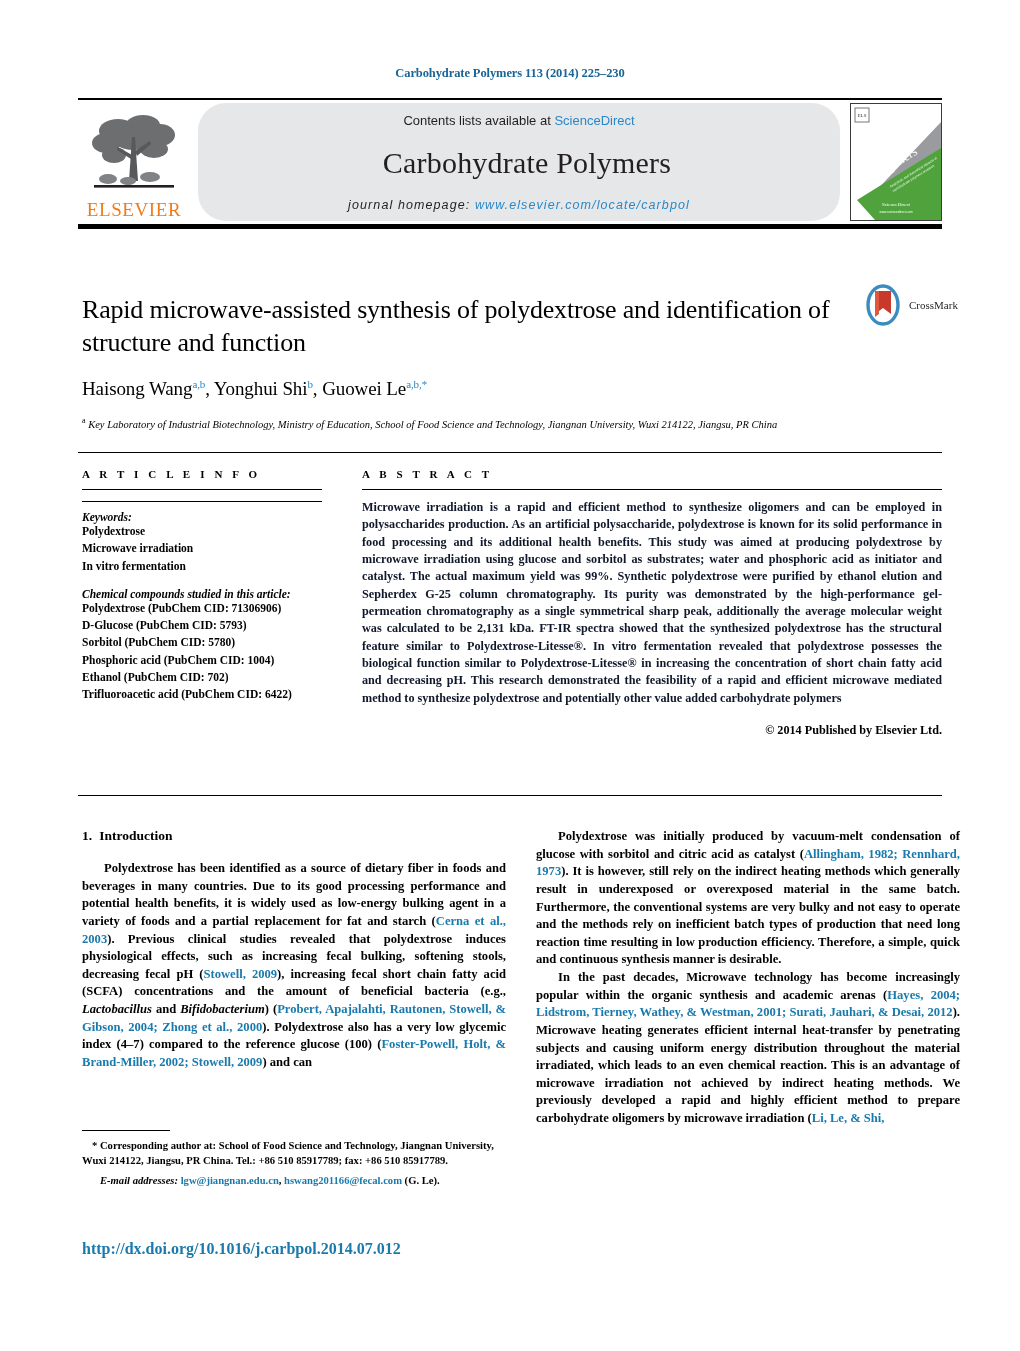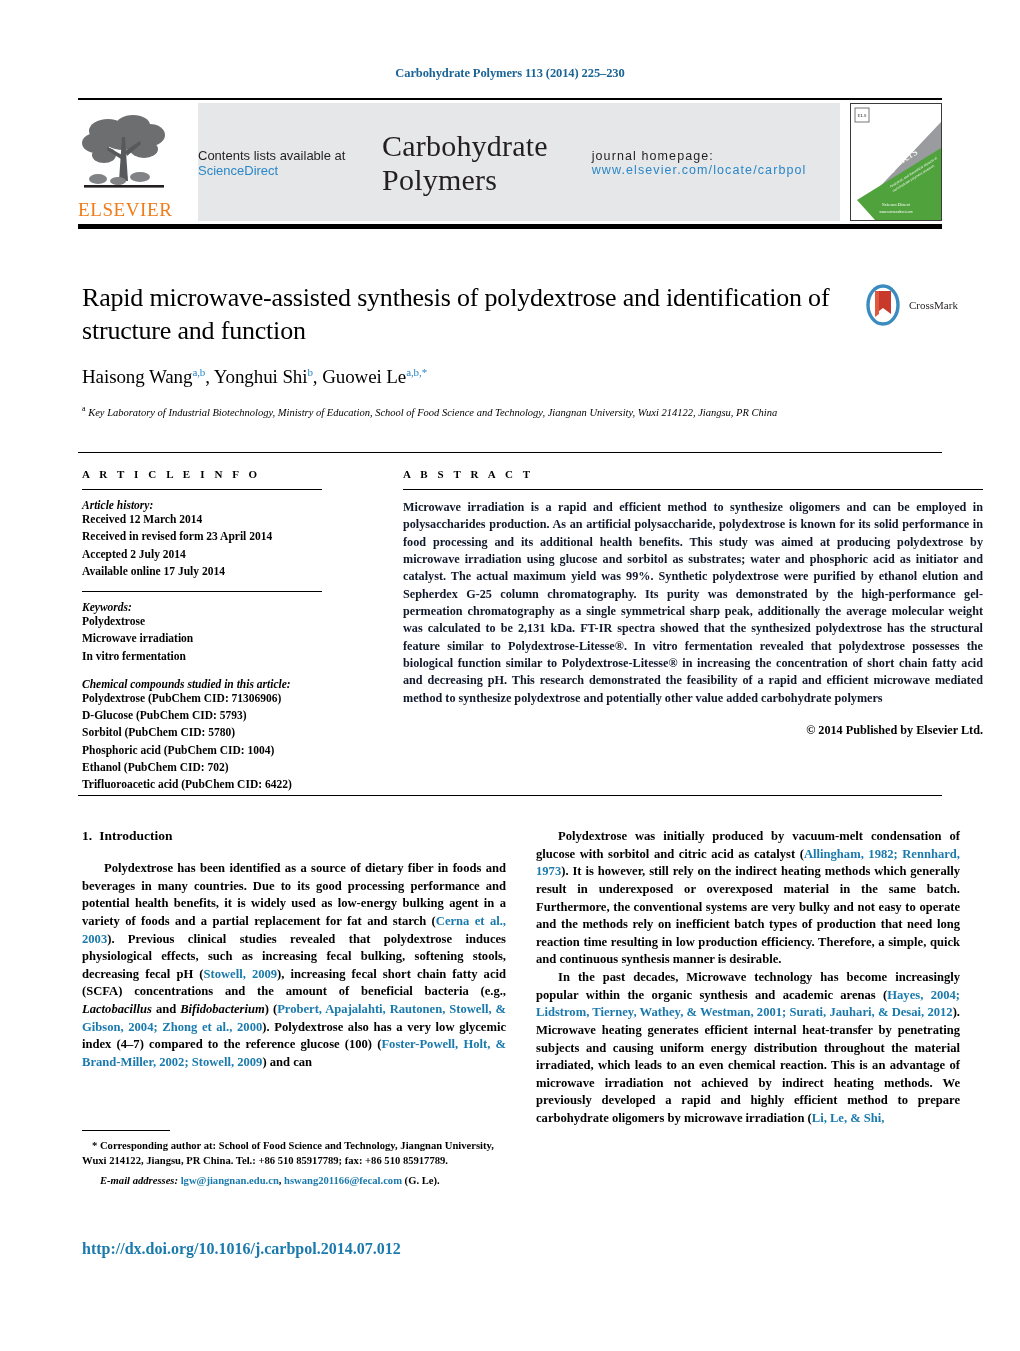--- a/index.html
+++ b/index.html
@@ -52,43 +52,45 @@
     display: flex;
     align-items: stretch;
     height: 118px;
     margin-top: 3px;
   }
   .elsevier-logo {
     width: 112px;
     flex: 0 0 112px;
     display: flex;
     flex-direction: column;
+    align-items: center;
     justify-content: flex-end;
     padding-bottom: 2px;
     box-sizing: border-box;
   }
   .tree-svg { display: block; }
   .elsevier-word {
     font-family: "Liberation Serif", serif;
     font-size: 19px;
     letter-spacing: 0.6px;
     color: #ef7c1a;
     line-height: 1;
     margin-top: 1px;
   }
   .journal-band {
     flex: 1 1 auto;
     background: #e6e7e8;
     margin: 0 10px 0 8px;
     display: flex;
-    flex-direction: row;
+    flex-direction: column;
     align-items: center;
     justify-content: space-between;
     padding: 10px 0 9px 0;
     box-sizing: border-box;
+    border-radius: 28px;
   }
   .contents-line {
     font-family: "Liberation Sans", sans-serif;
     font-size: 13px;
     color: #231f20;
   }
   .contents-line .sd {
     color: #2a87c8;
   }
   .journal-title {
@@ -96,20 +98,21 @@
     font-size: 30px;
     color: #231f20;
     letter-spacing: 0.2px;
     margin-left: 16px;
   }
   .homepage-line {
     font-family: "Liberation Sans", sans-serif;
     font-size: 12.5px;
     color: #231f20;
     letter-spacing: 1.1px;
+    font-style: italic;
   }
   .homepage-line .url {
     color: #2a87c8;
   }
   .cover-thumb {
     width: 92px;
     flex: 0 0 92px;
     border: 1px solid #3b3b3b;
     box-sizing: border-box;
     position: relative;
@@ -119,21 +122,21 @@
   .masthead-rule-bottom {
     border-top: 5px solid #000;
     width: 864px;
     margin-top: 3px;
   }
 
   
   .title-block {
     position: absolute;
     left: 82px;
-    top: 282px;
+    top: 294px;
     width: 770px;
   }
   .article-title {
     font-family: "Liberation Serif", serif;
     font-size: 26px;
     line-height: 1.26;
     color: #000;
     margin: 0;
     font-weight: normal;
     letter-spacing: -0.2px;
@@ -199,21 +202,20 @@
     position: absolute;
     left: 82px;
     top: 468px;
     width: 240px;
   }
   .col-abs {
     position: absolute;
     left: 362px;
     top: 468px;
     width: 580px;
-    margin-left: 41px;
   }
   .section-caps {
     font-family: "Liberation Serif", serif;
     font-size: 11px;
     font-weight: bold;
     letter-spacing: 3.6px;
     color: #000;
     margin-bottom: 9px;
   }
   .thin-rule {
@@ -415,27 +417,20 @@
     <span class="crossmark-text">CrossMark</span>
   </div>
 
   <div class="infoabs-rule-top"></div>
   <div class="infoabs-rule-bottom"></div>
 
   <div class="col-info">
     <div class="section-caps">A R T I C L E   I N F O</div>
     <div class="thin-rule"></div>
 
-    <div class="info-group">
-      <div class="info-label">Article history:</div>
-      <div class="info-line">Received 12 March 2014</div>
-      <div class="info-line">Received in revised form 23 April 2014</div>
-      <div class="info-line">Accepted 2 July 2014</div>
-      <div class="info-line">Available online 17 July 2014</div>
-    </div>
 
     <div class="info-rule"></div>
 
     <div class="info-group">
       <div class="info-label">Keywords:</div>
       <div class="info-line">Polydextrose</div>
       <div class="info-line">Microwave irradiation</div>
       <div class="info-line">In vitro fermentation</div>
     </div>
 

